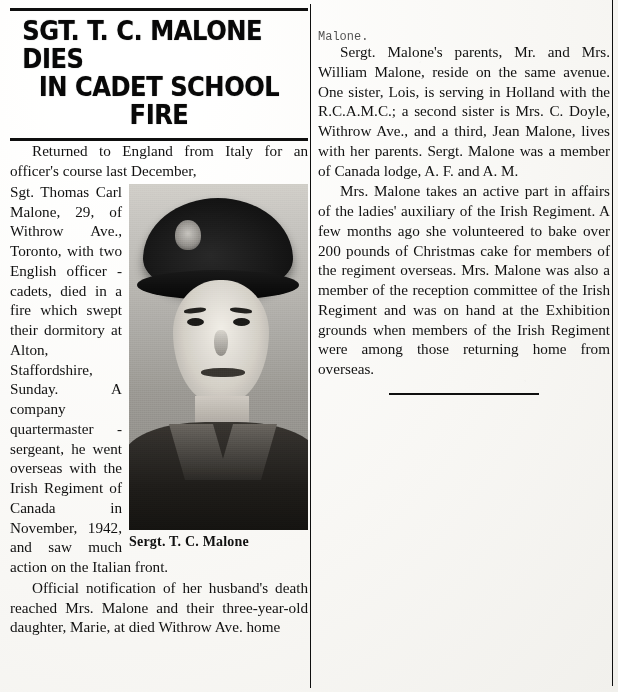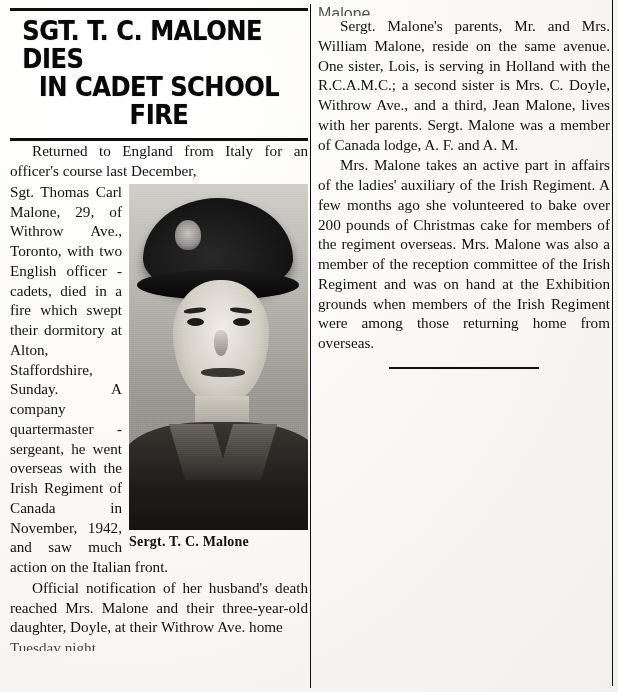--- a/index.html
+++ b/index.html
@@ -231,24 +231,25 @@
   .short-rule {
     width: 150px;
     height: 2px;
     background: #111;
     margin: 14px auto 0 auto;
   }
   .cut-top {
     height: 12px;
     overflow: hidden;
     color: #171717;
-    font-size: 16px;
+    font-size: 12px;
     line-height: 1.3;
-    font-family: Liberation Sans, sans-serif;
+    font-family: Liberation Mono, monospace;
     opacity: .75;
+    margin-top: 26px;
   }
   .cut-bottom {
     height: 13px;
     overflow: hidden;
     opacity: .8;
   }
 </style>
 </head>
 <body>
 
@@ -286,22 +287,21 @@
         <div class="neck"></div>
         <div class="tunic"></div>
         <div class="collar-l"></div>
         <div class="collar-r"></div>
         <div class="grain"></div>
       </div>
 
       <div class="photo-caption">Sergt. T. C. Malone</div>
 
       <p class="noind">Sgt. Thomas Carl Malone, 29, of Withrow Ave., Toronto, with two English officer - cadets, died in a fire which swept their dormitory at Alton, Staffordshire, Sunday. A company quartermaster - sergeant, he went overseas with the Irish Regiment of Canada in November, 1942, and saw much action on the Italian front.</p>
-      <p>Official notification of her husband's death reached Mrs. Malone and their three-year-old daughter, Doyle, at their Withrow Ave. home</p>
-      <div class="cut-bottom">Tuesday night.</div>
+      <p>Official notification of her husband's death reached Mrs. Malone and their three-year-old daughter, Marie, at died Withrow Ave. home</p>
     </div>
   </div>
 
   <div class="col-right">
     <div class="cut-top body-text">Malone.</div>
     <div class="body-text">
       <p>Sergt. Malone's parents, Mr. and Mrs. William Malone, reside on the same avenue. One sister, Lois, is serving in Holland with the R.C.A.M.C.; a second sister is Mrs. C. Doyle, Withrow Ave., and a third, Jean Malone, lives with her parents. Sergt. Malone was a member of Canada lodge, A. F. and A. M.</p>
       <p>Mrs. Malone takes an active part in affairs of the ladies' auxiliary of the Irish Regiment. A few months ago she volunteered to bake over 200 pounds of Christmas cake for members of the regiment overseas. Mrs. Malone was also a member of the reception committee of the Irish Regiment and was on hand at the Exhibition grounds when members of the Irish Regiment were among those returning home from overseas.</p>
     </div>
     <div class="short-rule"></div>

